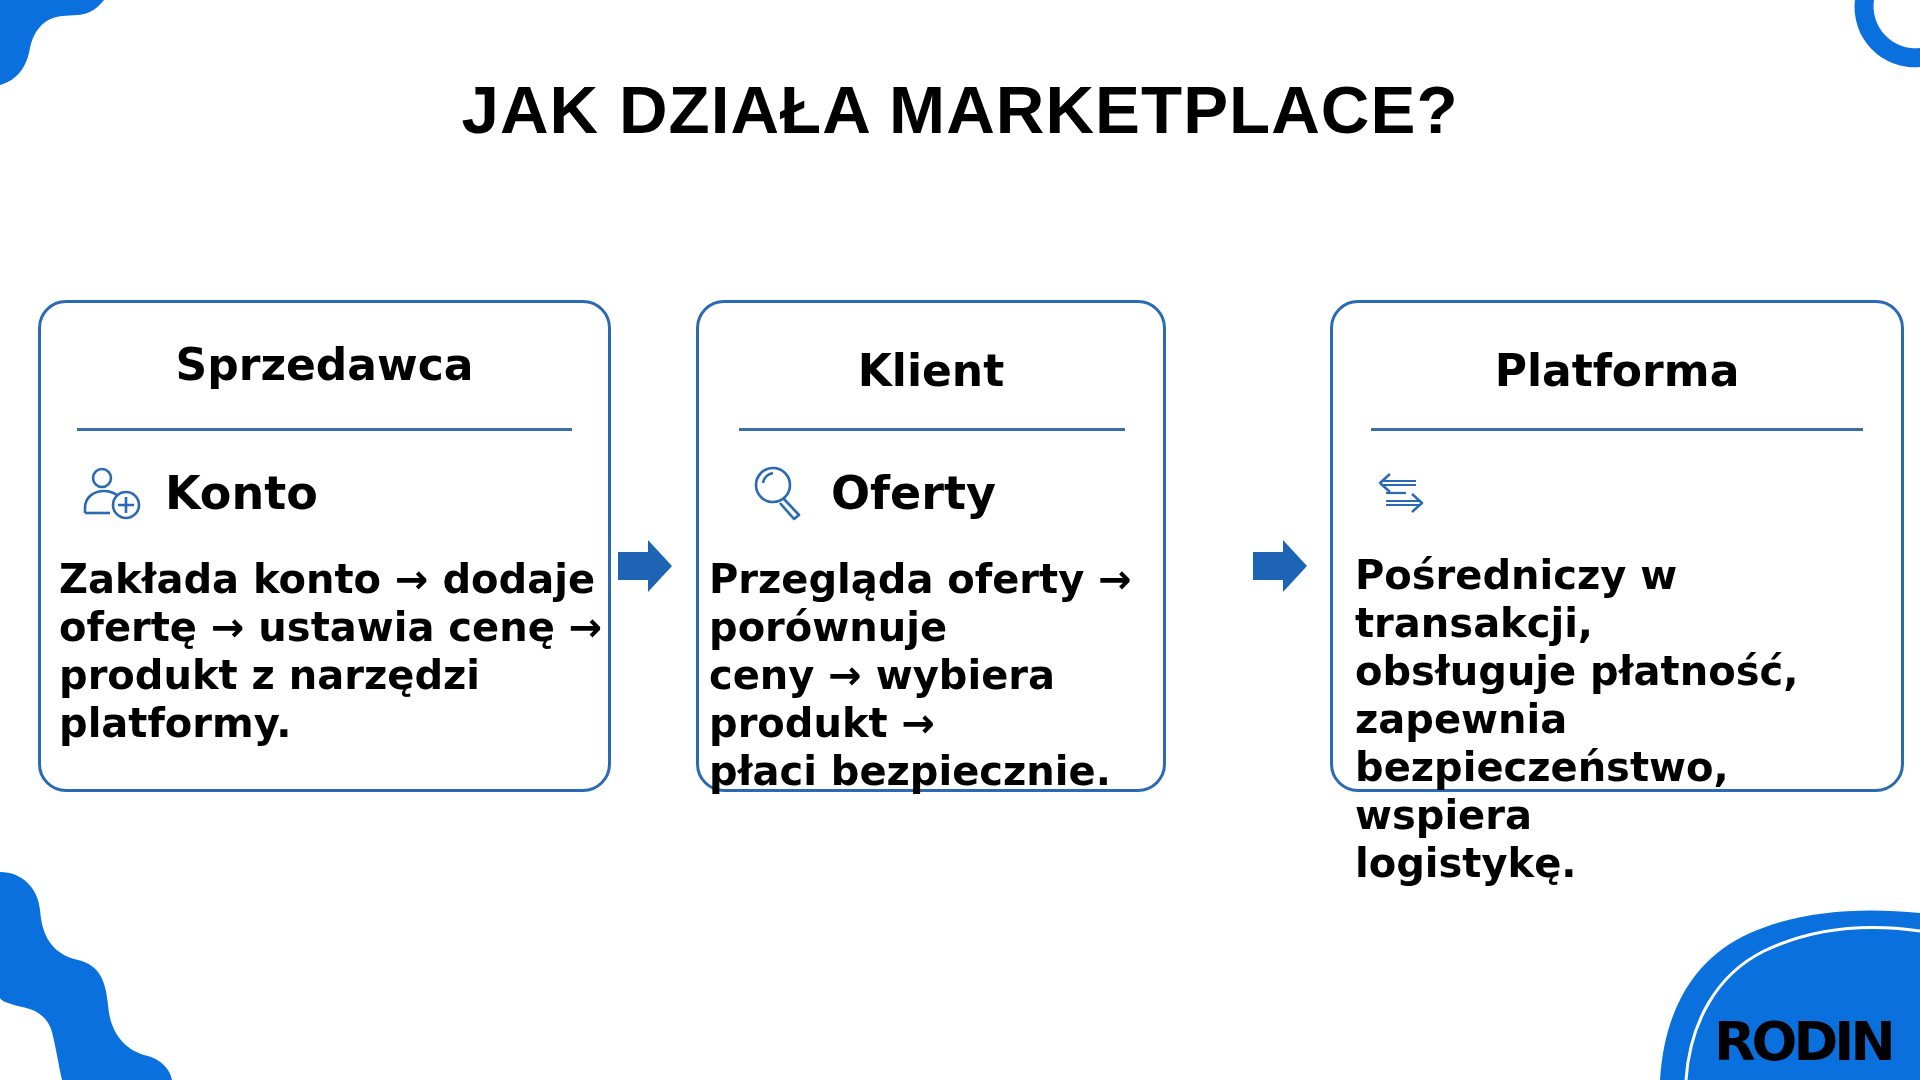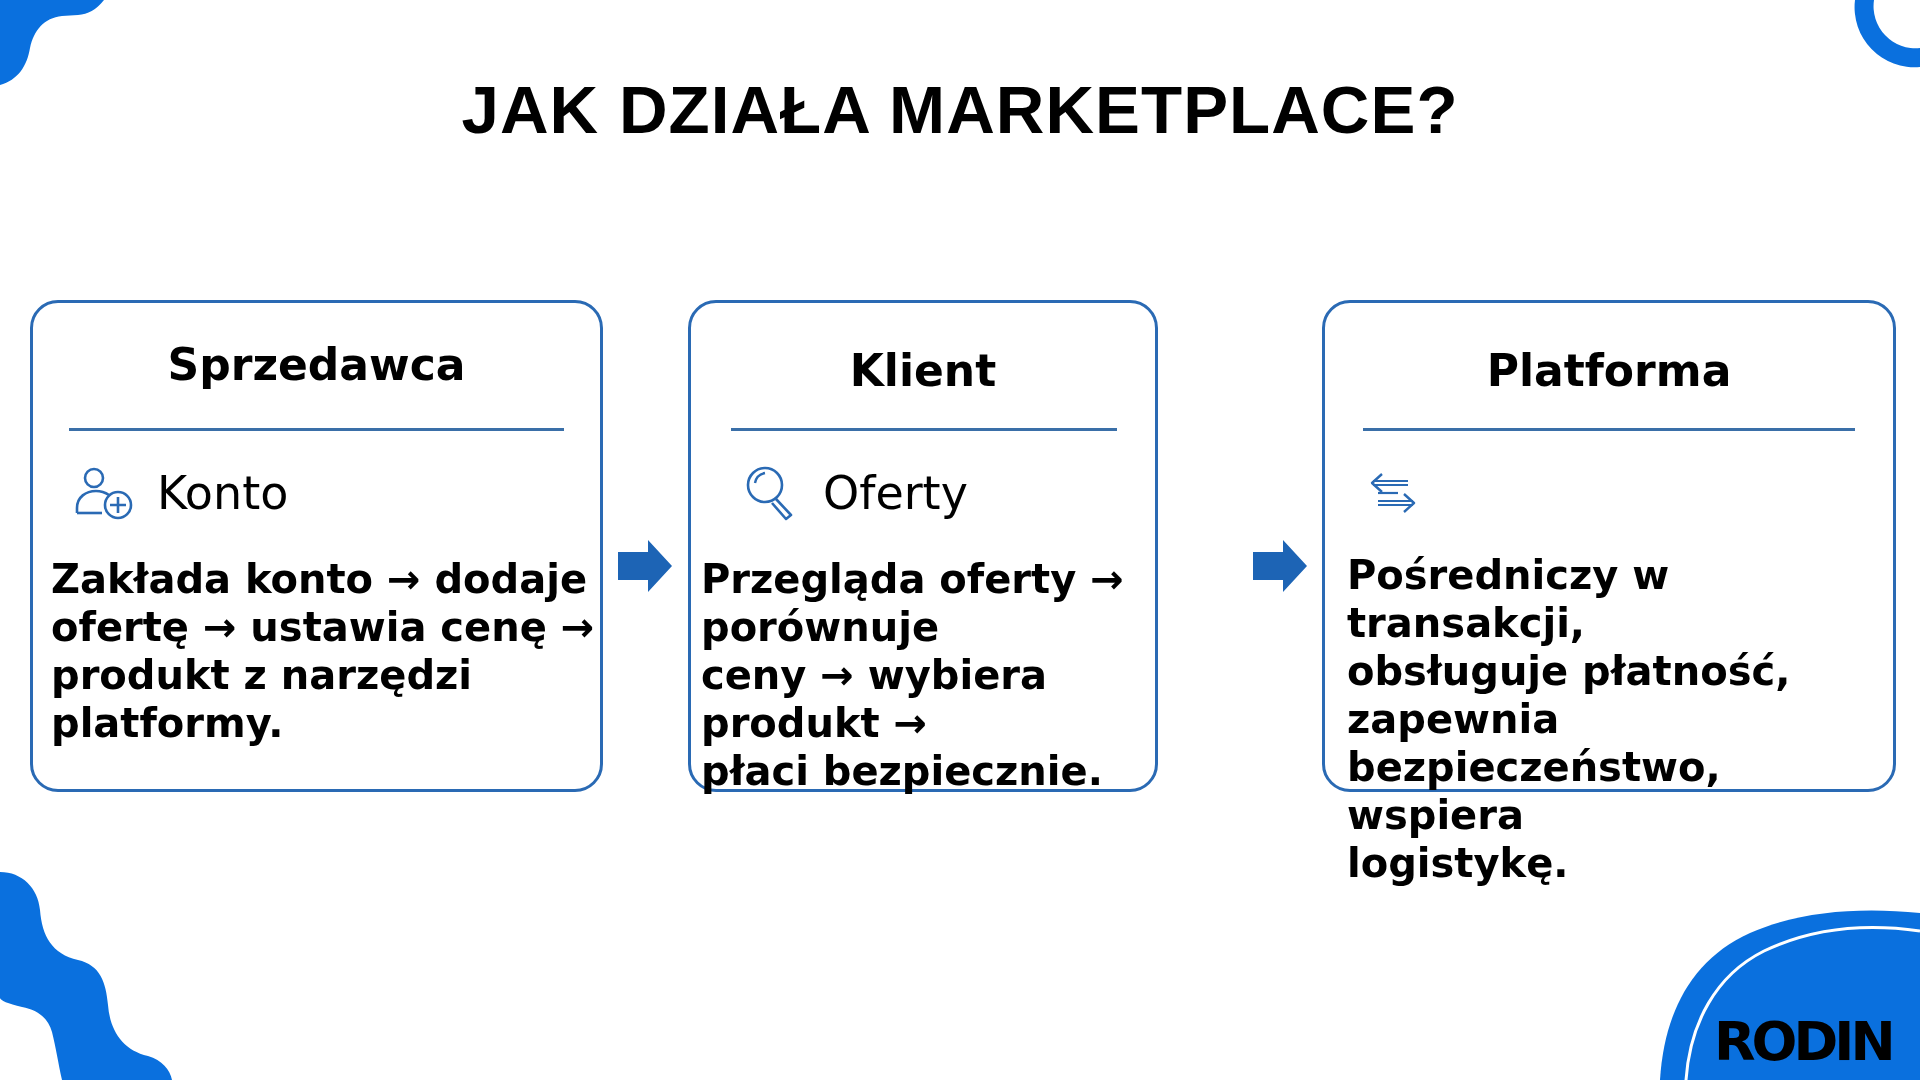--- a/index.html
+++ b/index.html
@@ -20,20 +20,21 @@
       transform: scaleX(1.02);
     }
 
     .card {
       position: absolute;
       top: 300px;
       height: 492px;
       border: 3px solid #2a6ab4;
       border-radius: 28px;
       background: #fff;
+      margin-left: 8px;
     }
     .card-head {
       position: absolute;
       left: 0; right: 0;
       text-align: center;
       font-family: "DejaVu Sans", sans-serif;
       font-weight: bold;
       font-size: 44px;
       color: #000;
     }
@@ -43,21 +44,21 @@
       background: #3a6fa8;
     }
     .sub-row {
       position: absolute;
       display: flex;
       align-items: center;
     }
     .sub-icon { width: 64px; height: 64px; display: flex; align-items: center; justify-content: center; }
     .sub-label {
       font-family: "DejaVu Sans", sans-serif;
-      font-weight: normal;
+      font-weight: bold;
       font-size: 46px;
       margin-left: 20px;
       color: #000;
     }
     .card-body {
       position: absolute;
       font-family: "DejaVu Sans", sans-serif;
       font-weight: bold;
       font-size: 40px;
       line-height: 48px;

